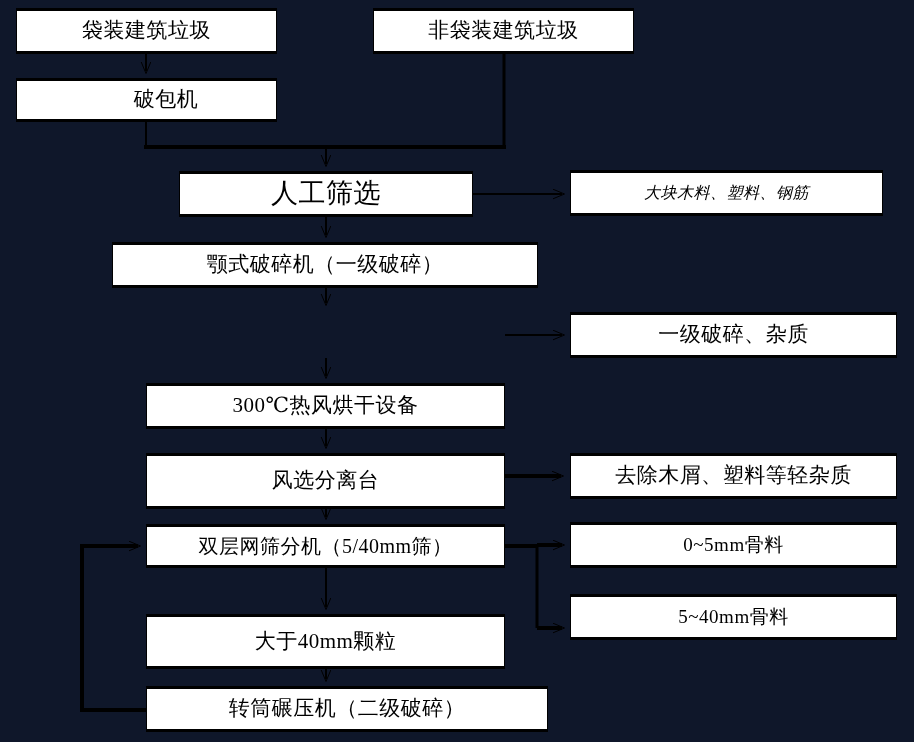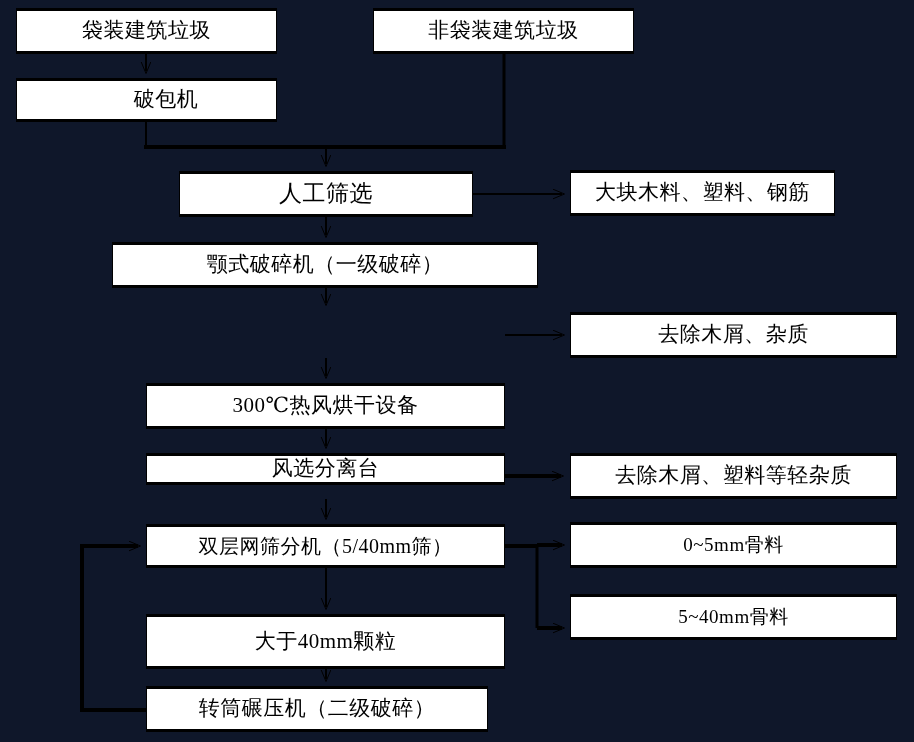--- a/index.html
+++ b/index.html
@@ -109,42 +109,42 @@
   </div>
 
   <div class="node" style="left:373px; top:8px; width:261px; height:46px; font-size:21px;">
     <span class="label">非袋装建筑垃圾</span>
   </div>
 
   <div class="node" style="left:16px; top:78px; width:261px; height:44px; font-size:21px;padding-left:39px;">
     <span class="label">破包机</span>
   </div>
 
-  <div class="node" style="left:179px; top:171px; width:294px; height:46px; font-size:23px;text-align:center;">
+  <div class="node" style="left:179px; top:171px; width:294px; height:46px; font-size:27px;text-align:center;">
     <span class="label">人工筛选</span>
   </div>
 
-  <div class="node" style="left:570px; top:170px; width:265px; height:46px; font-size:21px;">
+  <div class="node" style="left:570px; top:170px; width:313px; height:46px; font-size:16px;font-style:italic;">
     <span class="label">大块木料、塑料、钢筋</span>
   </div>
 
   <div class="node" style="left:112px; top:242px; width:426px; height:46px; font-size:21px;">
     <span class="label">颚式破碎机（一级破碎）</span>
   </div>
 
 
   <div class="node" style="left:570px; top:312px; width:327px; height:46px; font-size:21px;">
-    <span class="label">去除木屑、杂质</span>
+    <span class="label">一级破碎、杂质</span>
   </div>
 
   <div class="node" style="left:146px; top:383px; width:359px; height:46px; font-size:21px;">
     <span class="label">300℃热风烘干设备</span>
   </div>
 
-  <div class="node" style="left:146px; top:453px; width:359px; height:32px; font-size:21px;">
+  <div class="node" style="left:146px; top:453px; width:359px; height:56px; font-size:21px;">
     <span class="label">风选分离台</span>
   </div>
 
   <div class="node" style="left:570px; top:453px; width:327px; height:46px; font-size:21px;">
     <span class="label">去除木屑、塑料等轻杂质</span>
   </div>
 
   <div class="node" style="left:146px; top:524px; width:359px; height:44px; font-size:20px;">
     <span class="label">双层网筛分机（5/40mm筛）</span>
   </div>
@@ -154,17 +154,17 @@
   </div>
 
   <div class="node" style="left:570px; top:594px; width:327px; height:46px; font-size:19px;">
     <span class="label">5~40mm骨料</span>
   </div>
 
   <div class="node" style="left:146px; top:614px; width:359px; height:55px; font-size:21px;">
     <span class="label">大于40mm颗粒</span>
   </div>
 
-  <div class="node" style="left:146px; top:686px; width:342px; height:46px; font-size:21px;">
+  <div class="node" style="left:146px; top:686px; width:402px; height:46px; font-size:21px;">
     <span class="label">转筒碾压机（二级破碎）</span>
   </div>
 
 </div>
 
 </body></html>

